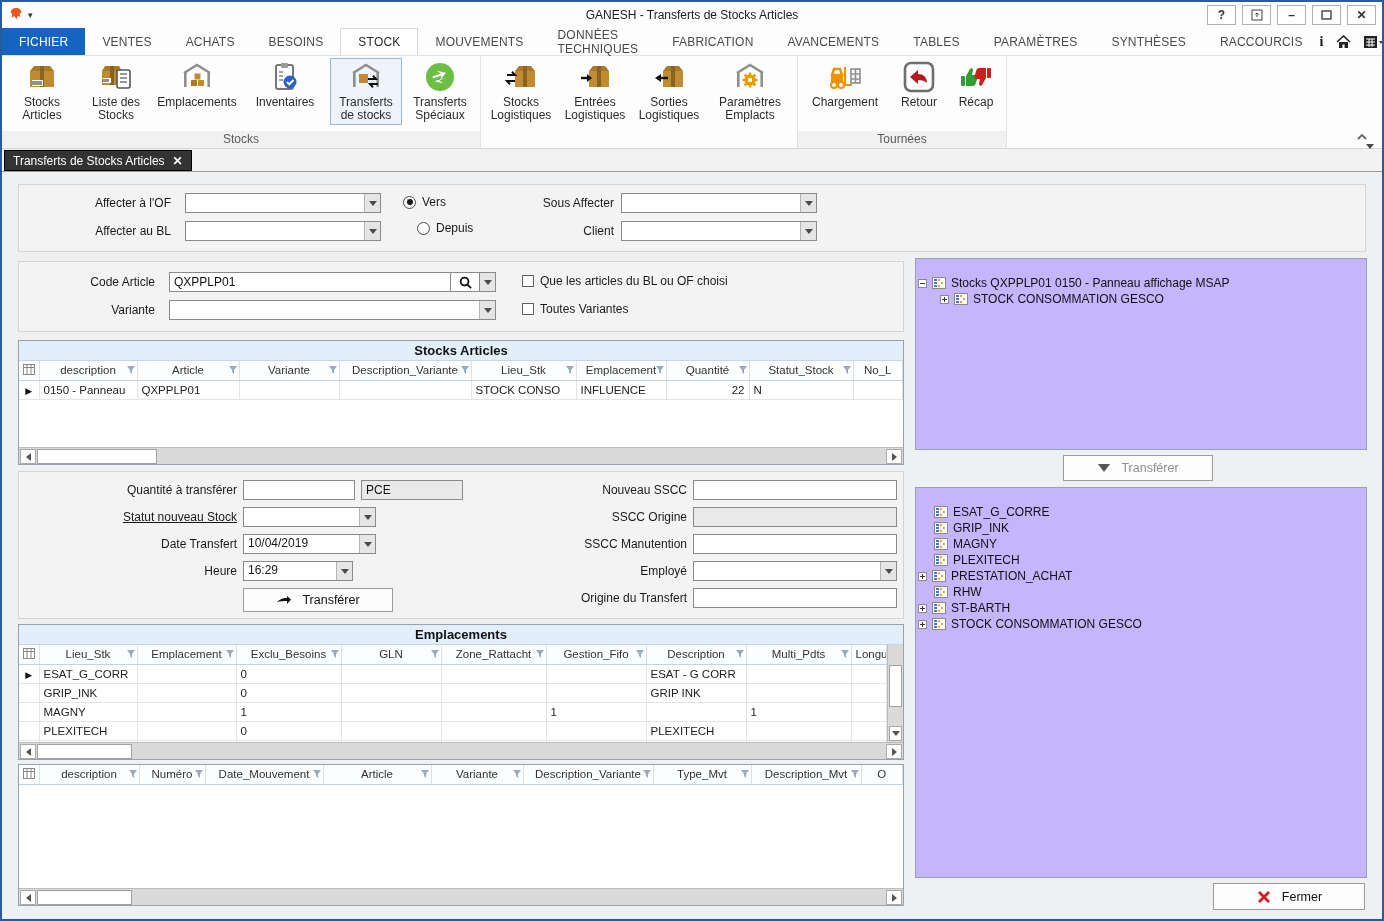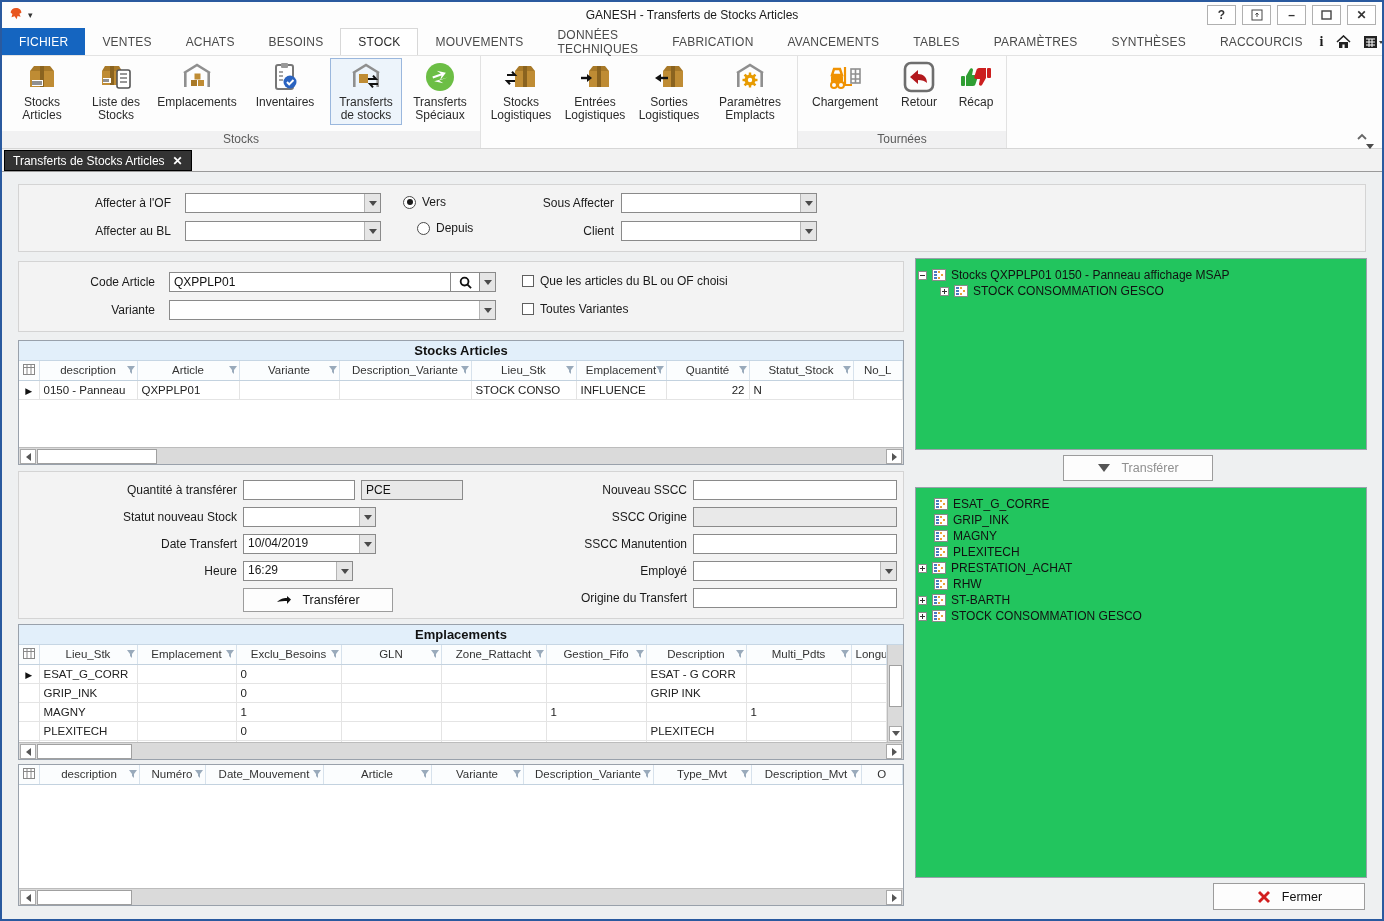--- a/index.html
+++ b/index.html
@@ -78,21 +78,21 @@
   .vscroll { position:absolute; top:20px; right:0; width:16px; bottom:17px; background:#dadada; border-left:1px solid #bcbcbc; }
   .vscroll .sthumb { position:absolute; left:1px; right:1px; top:20px; height:42px; background:#fff; border:1px solid #a0a0a0; }
   .vscroll .sbtn { position:absolute; left:1px; right:1px; height:15px; background:#fff; border:1px solid #a9a9a9; display:flex; align-items:center; justify-content:center; }
   .vscroll .sbtn.down { bottom:1px; }
 
   
   .btn { position:absolute; background:#fdfdfd; border:1px solid #9c9c9c; display:flex; align-items:center; justify-content:center; gap:10px; font-size:12.5px; color:#111; }
   .btn.disabled { color:#8f8f8f; }
 
   
-  .tree { position:absolute; background:#22c55e; border:1px solid #99a1ab; padding:8px 2px; overflow:hidden; }
+  .tree { position:absolute; background:#c4b5fd; border:1px solid #99a1ab; padding:16px 2px; overflow:hidden; }
   .titem { display:flex; align-items:center; gap:5px; height:16px; font-size:12px; color:#111; white-space:nowrap; }
   .expander { width:9px; height:9px; border:1px solid #8a8a8a; background:#fff; position:relative; flex:none; }
   .expander::before { content:""; position:absolute; left:1px; right:1px; top:3px; height:1px; background:#333; }
   .expander.plus::after { content:""; position:absolute; top:1px; bottom:1px; left:3px; width:1px; background:#333; }
   .exp-space { width:11px; flex:none; }
 </style>
 </head>
 <body>
 
 <div class="win">
@@ -474,21 +474,21 @@
         <span class="sbtn right">
             <span class="tri-r"></span>
           </span>
       </div>
     </div>
 
     <div class="gbox" style="left:16px;top:299px;width:886px;height:148px;">
       <span class="flabel" style="left:0;top:8px;width:218px;">Quantité à transférer</span>
       <input class="txt" style="left: 224px; top: 8px; width: 112px;" value="">
       <div class="txt ro" style="left:342px;top:8px;width:102px;line-height:18px;">PCE</div>
-      <span class="flabel" style="left:0;top:35px;width:218px;">Statut nouveau Stock</span>
+      <span class="flabel" style="left:0;top:35px;width:218px;text-decoration:underline;">Statut nouveau Stock</span>
       <div class="combo" style="left:224px;top:35px;width:133px;">
           <span class="cval"></span>
           <span class="cbtn">
             <span class="caret"></span>
           </span>
         </div>
       <span class="flabel" style="left:0;top:62px;width:218px;">Date Transfert</span>
       <div class="combo" style="left:224px;top:62px;width:133px;">
           <span class="cval">10/04/2019</span>
           <span class="cbtn">

